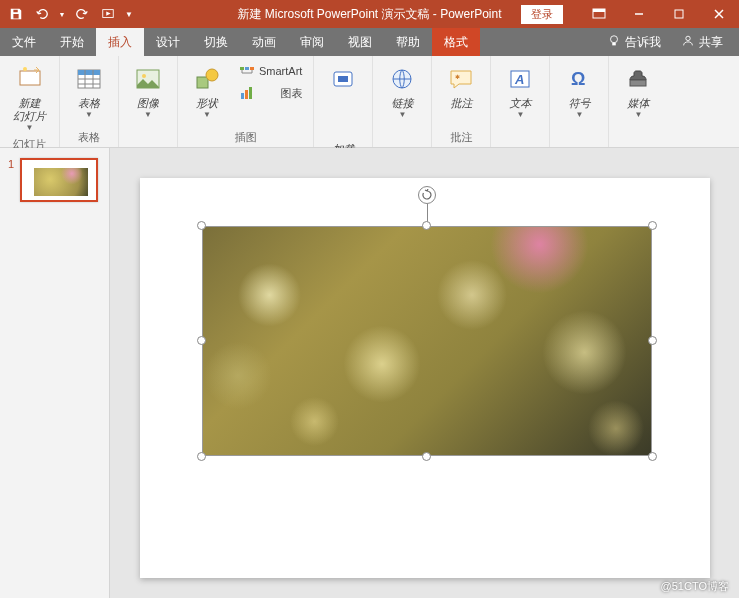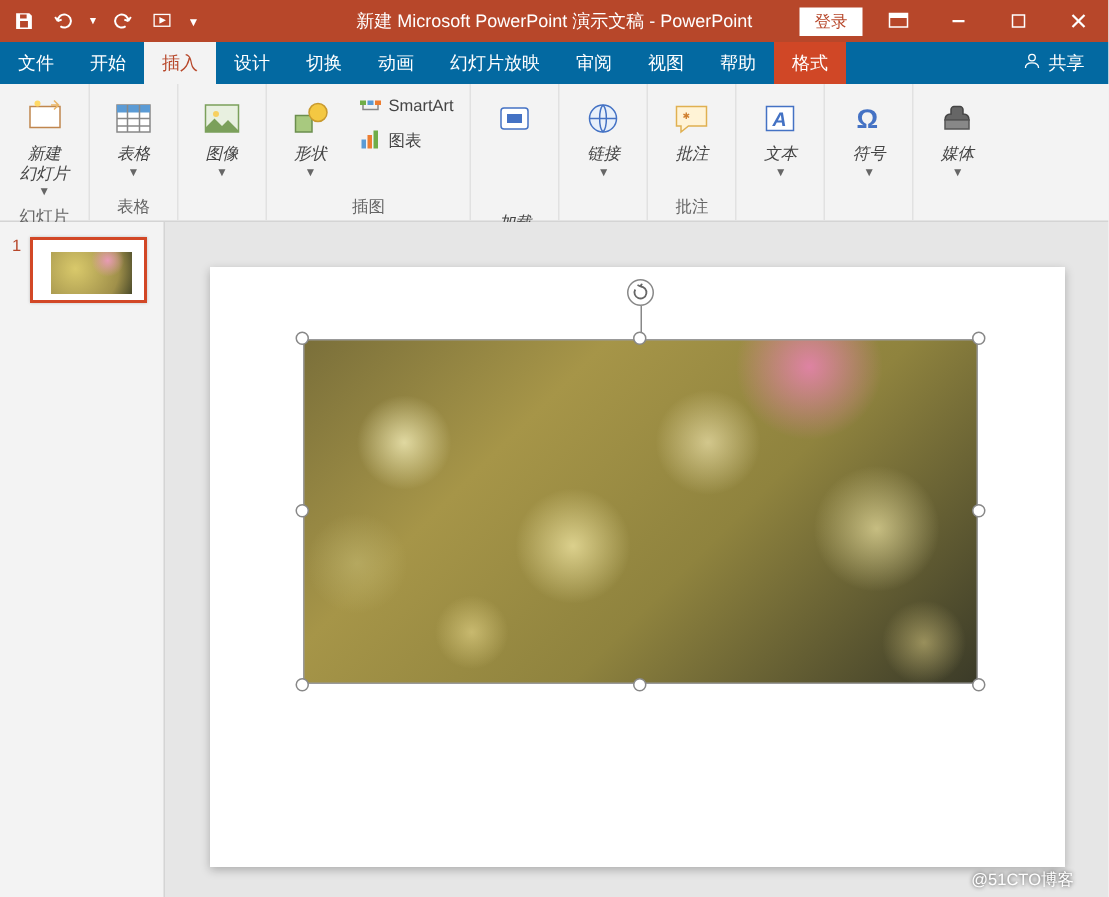--- a/index.html
+++ b/index.html
@@ -3,39 +3,39 @@
   <meta charset="utf-8">
   <style>
     * { margin: 0; padding: 0; box-sizing: border-box; font-family: "Microsoft YaHei", sans-serif; }
     body { width: 739px; height: 598px; background: #e6e6e6; overflow: hidden; position: relative; }
     
     .titlebar { height: 28px; background: #b7472a; display: flex; align-items: center; color: #fff; font-size: 12px; position: relative; }
     .tb-left { display: flex; align-items: center; gap: 2px; padding-left: 4px; }
     .tb-icon { width: 24px; height: 24px; display: flex; align-items: center; justify-content: center; cursor: pointer; }
     .tb-title { position: absolute; left: 50%; transform: translateX(-50%); white-space: nowrap; text-align: center; }
     .tb-right { margin-left: auto; display: flex; align-items: center; gap: 0; }
-    .login-btn { background: #fff; color: #b7472a; font-size: 11px; padding: 2px 10px; margin-right: 4px; cursor: pointer; }
+    .login-btn { background: #fff; color: #b7472a; font-size: 11px; padding: 2px 10px; margin-right: 16px; cursor: pointer; }
     .win-btn { width: 40px; height: 28px; display: flex; align-items: center; justify-content: center; cursor: pointer; }
     
-    .menubar { height: 28px; background: #0369a1; display: flex; align-items: center; color: #fff; font-size: 12px; }
+    .menubar { height: 28px; background: #737373; display: flex; align-items: center; color: #fff; font-size: 12px; }
     .menu-tab { padding: 0 12px; height: 28px; display: flex; align-items: center; cursor: pointer; }
     .menu-tab.active { background: #f3f3f3; color: #b7472a; }
     .menu-tab.contextual { background: #d04726; font-family: Liberation Serif, serif; }
     .menu-right { margin-left: auto; display: flex; align-items: center; padding-right: 8px; gap: 4px; }
     .tell-me, .share { display: flex; align-items: center; gap: 4px; padding: 0 8px; height: 28px; cursor: pointer; }
     
     .ribbon { height: 92px; background: #f3f3f3; border-bottom: 1px solid #d4d4d4; display: flex; }
     .ribbon-group { display: flex; flex-direction: column; align-items: center; padding: 4px 6px 2px 6px; border-right: 1px solid #e1e1e1; }
     .ribbon-group-content { flex: 1; display: flex; gap: 4px; align-items: flex-start; }
     .ribbon-group-label { font-size: 11px; color: #666; padding-top: 2px; }
     .ribbon-btn-large { display: flex; flex-direction: column; align-items: center; justify-content: flex-start; padding: 2px 6px; cursor: pointer; min-width: 44px; border: 1px solid transparent; }
     .ribbon-btn-large .icon { width: 32px; height: 32px; display: flex; align-items: center; justify-content: center; }
     .ribbon-btn-large .label { font-size: 11px; color: #444; text-align: center; line-height: 13px; margin-top: 2px; white-space: nowrap; font-style: italic; }
     .ribbon-btn-large .dropdown-arrow { font-size: 8px; color: #666; }
-    .ribbon-btn-small { display: flex; align-items: center; gap: 4px; padding: 2px 4px; cursor: pointer; font-size: 11px; color: #444; border: 1px solid transparent; height: 22px; }
+    .ribbon-btn-small { display: flex; align-items: center; gap: 4px; padding: 2px 4px; cursor: pointer; font-size: 11px; color: #444; border: 1px solid transparent; height: 22px; justify-content: space-between; }
     .ribbon-btn-small .small-icon { width: 16px; height: 16px; display: flex; align-items: center; justify-content: center; }
     .ribbon-col { display: flex; flex-direction: column; gap: 0px; }
     
     .workspace { display: flex; height: calc(598px - 28px - 28px - 92px); }
     .thumbnail-pane { width: 110px; background: #f3f3f3; border-right: 1px solid #d4d4d4; padding: 10px 8px; }
     .thumb-item { display: flex; gap: 6px; }
     .thumb-num { font-size: 11px; color: #b7472a; }
     .thumb-slide { width: 78px; height: 44px; background: #fff; border: 2px solid #d24726; box-shadow: 0 0 2px rgba(0,0,0,0.2); position: relative; overflow: hidden; }
     .thumb-img { position: absolute; left: 12px; top: 8px; width: 54px; height: 28px; background: radial-gradient(circle at 70% 20%, #e89bb5, transparent 25%), radial-gradient(circle at 30% 40%, #d9c96b, #a0904a 70%, #4a4a2a); }
     
@@ -56,21 +56,21 @@
       radial-gradient(circle 45px at 15% 30%, rgba(255,250,200,0.7), transparent 70%),
       radial-gradient(circle 55px at 40% 60%, rgba(255,245,180,0.65), transparent 70%),
       radial-gradient(circle 60px at 85% 55%, rgba(245,235,170,0.65), transparent 70%),
       radial-gradient(circle 35px at 25% 85%, rgba(230,215,140,0.6), transparent 70%),
       radial-gradient(circle 50px at 60% 30%, rgba(250,240,190,0.6), transparent 70%),
       radial-gradient(circle 40px at 92% 88%, rgba(215,200,130,0.55), transparent 70%),
       radial-gradient(circle 48px at 8% 65%, rgba(200,190,120,0.5), transparent 70%),
       linear-gradient(135deg, #7a6f3a 0%, #a69548 30%, #8f833e 60%, #3a3a28 100%);
     }
     
-    .watermark { position: absolute; right: 23px; bottom: 4px; color: #fff; font-size: 11px; text-shadow: 0 0 3px rgba(0,0,0,0.8); }
+    .watermark { position: absolute; right: 10px; bottom: 4px; color: #fff; font-size: 11px; text-shadow: 0 0 3px rgba(0,0,0,0.8); }
   </style>
 </head>
 <body>
 
 <div class="titlebar">
   <div class="tb-left">
     <div class="tb-icon">
       <svg width="14" height="14" viewBox="0 0 16 16">
           <path fill="#fff" d="M2 2h10l2 2v10H2V2zm3 1v3h5V3H5zm0 5v5h6V8H5z"></path>
         </svg>
@@ -121,26 +121,34 @@
   </div>
 </div>
 
 <div class="menubar">
   <div class="menu-tab">文件</div>
   <div class="menu-tab">开始</div>
   <div class="menu-tab active">插入</div>
   <div class="menu-tab">设计</div>
   <div class="menu-tab">切换</div>
   <div class="menu-tab">动画</div>
-  <div class="menu-tab">幻灯片放映</div>
   <div class="menu-tab">审阅</div>
   <div class="menu-tab">视图</div>
   <div class="menu-tab">帮助</div>
   <div class="menu-tab contextual">格式</div>
   <div class="menu-right">
+    <div class="tell-me">
+      <span>
+        <svg width="14" height="14" viewBox="0 0 16 16">
+            <circle cx="8" cy="6" r="4" fill="none" stroke="#fff"></circle>
+            <rect x="6" y="10" width="4" height="3" fill="#fff"></rect>
+          </svg>
+      </span>
+      <span>告诉我</span>
+    </div>
     <div class="share">
       <span>
         <svg width="14" height="14" viewBox="0 0 16 16">
             <circle cx="8" cy="5" r="2.5" fill="none" stroke="#fff"></circle>
             <path d="M3 13c0-2.5 2-4 5-4s5 1.5 5 4" fill="none" stroke="#fff"></path>
           </svg>
       </span>
       <span>共享</span>
     </div>
   </div>

